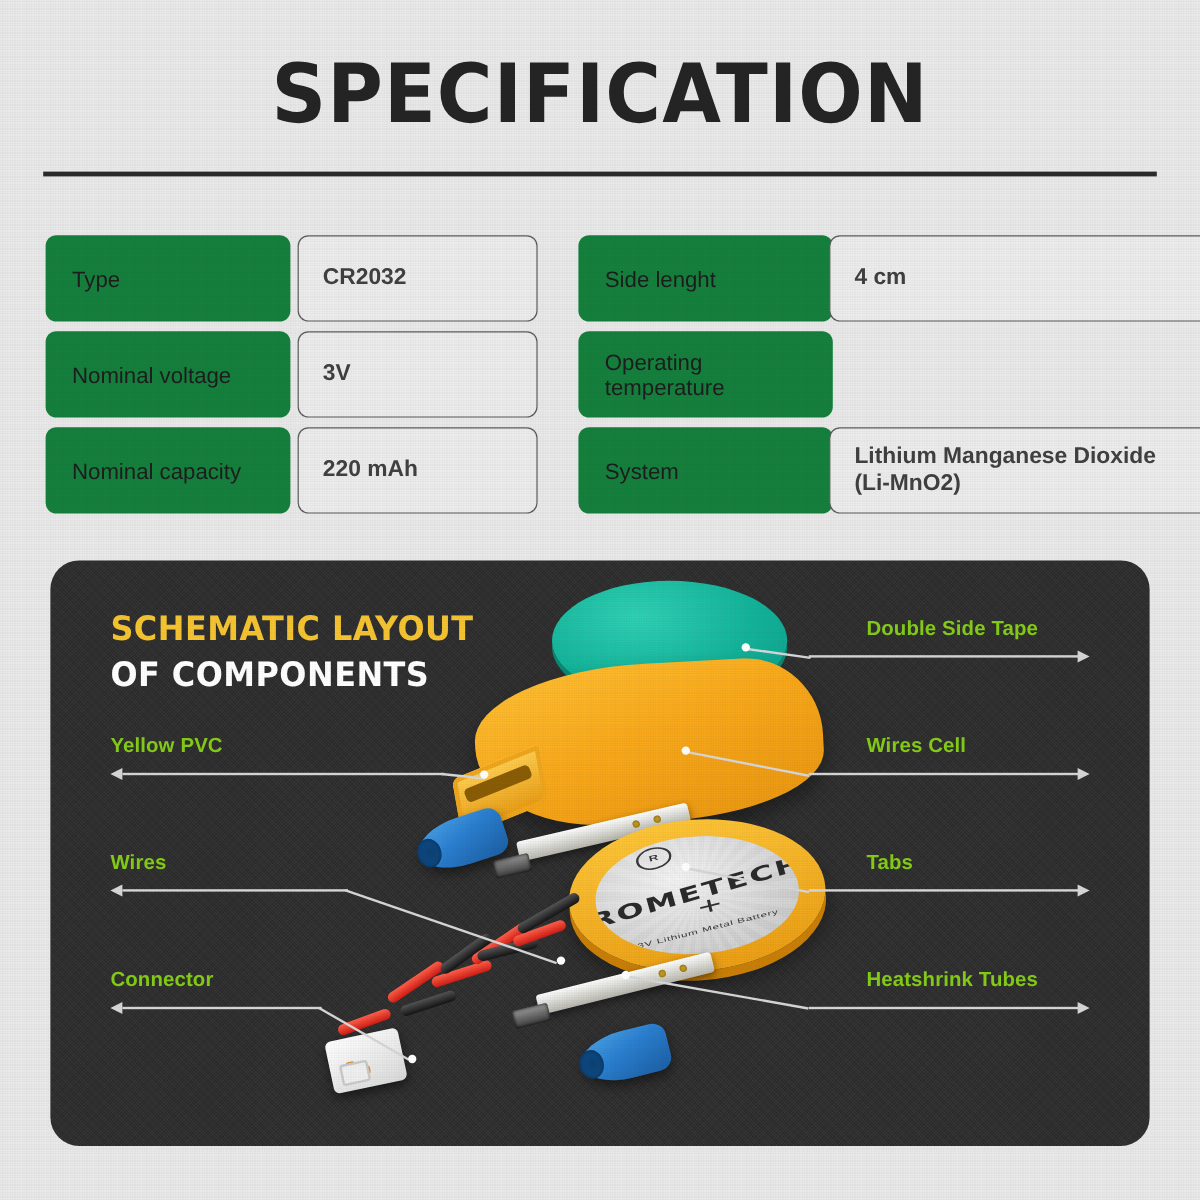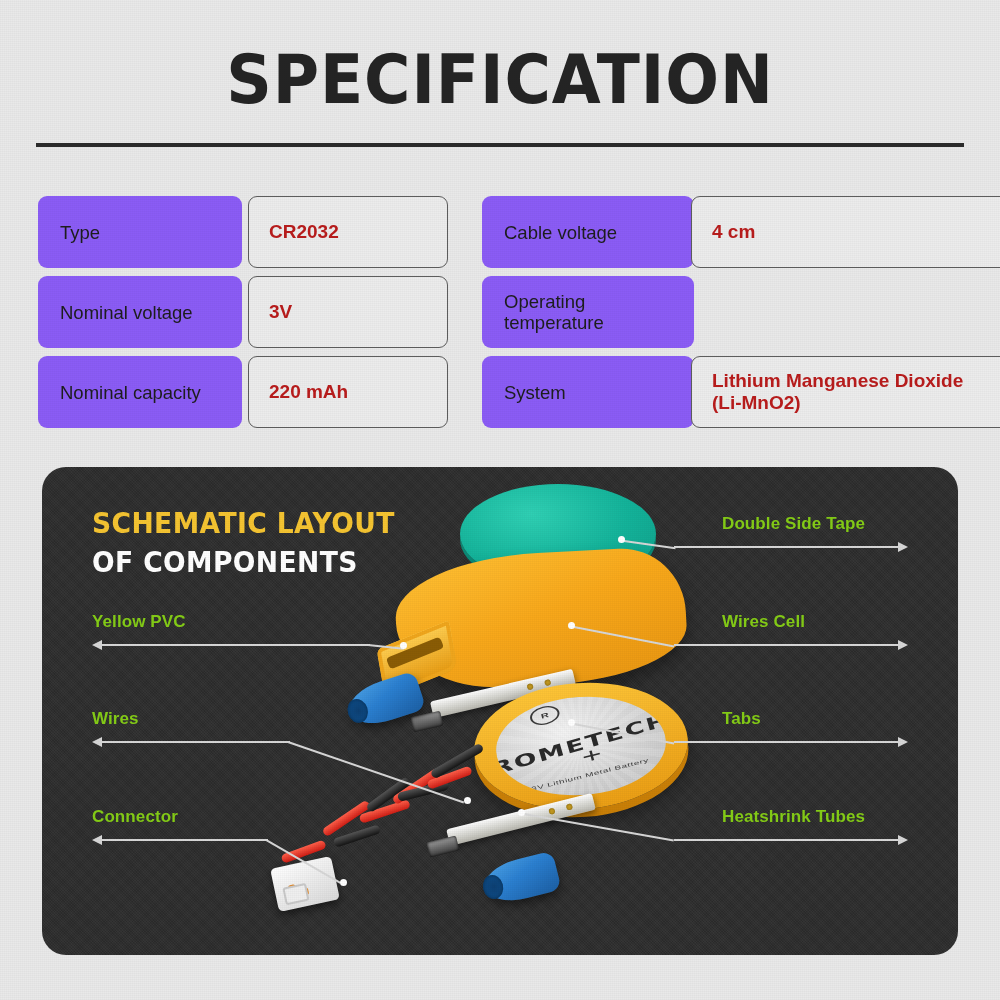--- a/index.html
+++ b/index.html
@@ -35,29 +35,29 @@
 
   
   .spec{position:absolute;left:38px;top:196px;width:926px;}
   .col{position:absolute;top:0;width:444px;}
   .col.left{left:0;}
   .col.right{left:444px;}
   .srow{position:relative;height:80px;margin-bottom:0;}
   .srow + .srow{margin-top:0;}
   .lbl{
     position:absolute;left:0;top:0;width:204px;height:72px;
-    background:#8b5cf6;border-radius:9px;
+    background:#15803d;border-radius:9px;
     display:flex;align-items:center;padding:0 22px;box-sizing:border-box;
     font-size:18.5px;line-height:21px;color:#1d1d1d;font-weight:normal;
   }
   .val{
     position:absolute;left:210px;top:0;width:200px;height:72px;
     background:#ececec;border:1.6px solid #5d5d5d;border-radius:9px;
     display:flex;align-items:center;padding:0 20px;box-sizing:border-box;
-    font-size:19px;line-height:22px;color:#b91c1c;font-weight:bold;
+    font-size:19px;line-height:22px;color:#404040;font-weight:bold;
   }
   .col.right .lbl{width:212px;}
   .col.right .val{left:209px;width:318px;}
 
   
   .panel{
     position:absolute;left:42px;top:467px;width:916px;height:488px;
     background:#2e2e2e;border-radius:24px;overflow:hidden;color:#fff;
   }
   .panel .noise{
@@ -204,21 +204,21 @@
         <div class="val">3V</div>
       </div>
       <div class="srow">
         <div class="lbl">Nominal capacity</div>
         <div class="val">220 mAh</div>
       </div>
     </div>
 
     <div class="col right">
       <div class="srow">
-        <div class="lbl">Cable voltage</div>
+        <div class="lbl">Side lenght</div>
         <div class="val">4 cm</div>
       </div>
       <div class="srow">
         <div class="lbl">Operating temperature</div>
       </div>
       <div class="srow">
         <div class="lbl">System</div>
         <div class="val">Lithium Manganese Dioxide (Li-MnO2)</div>
       </div>
     </div>

